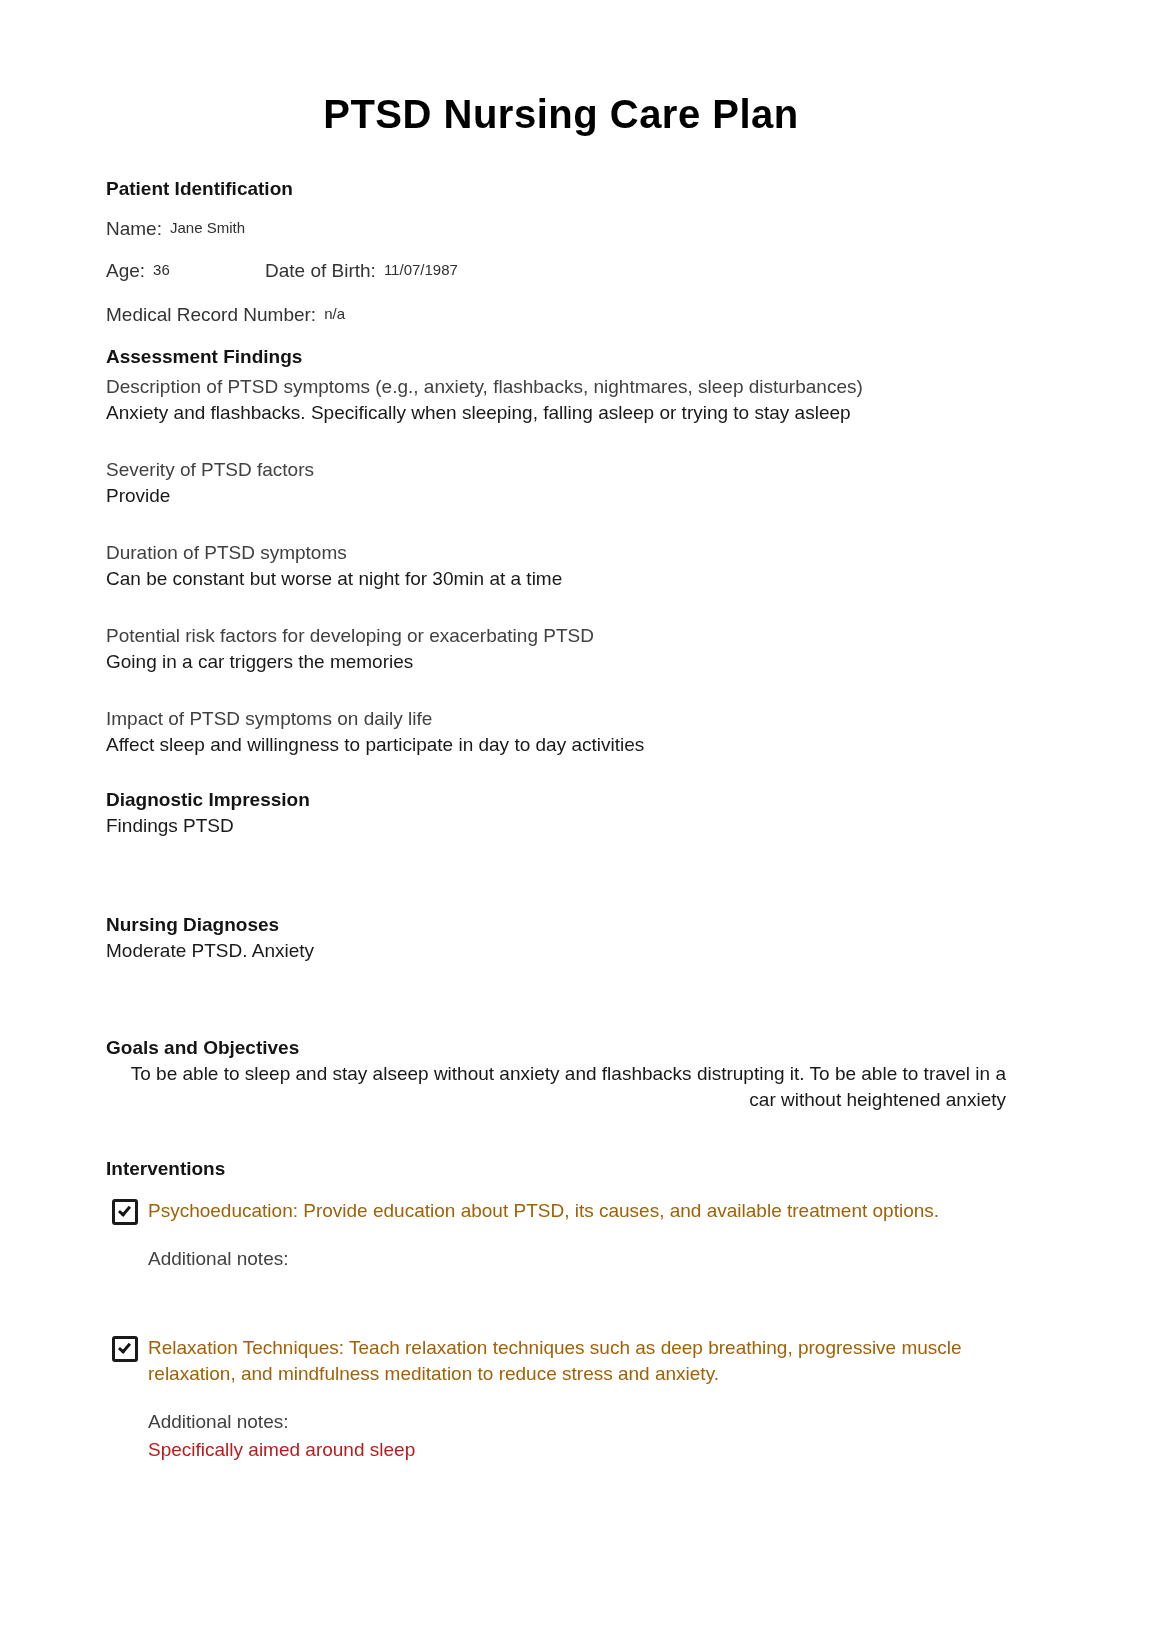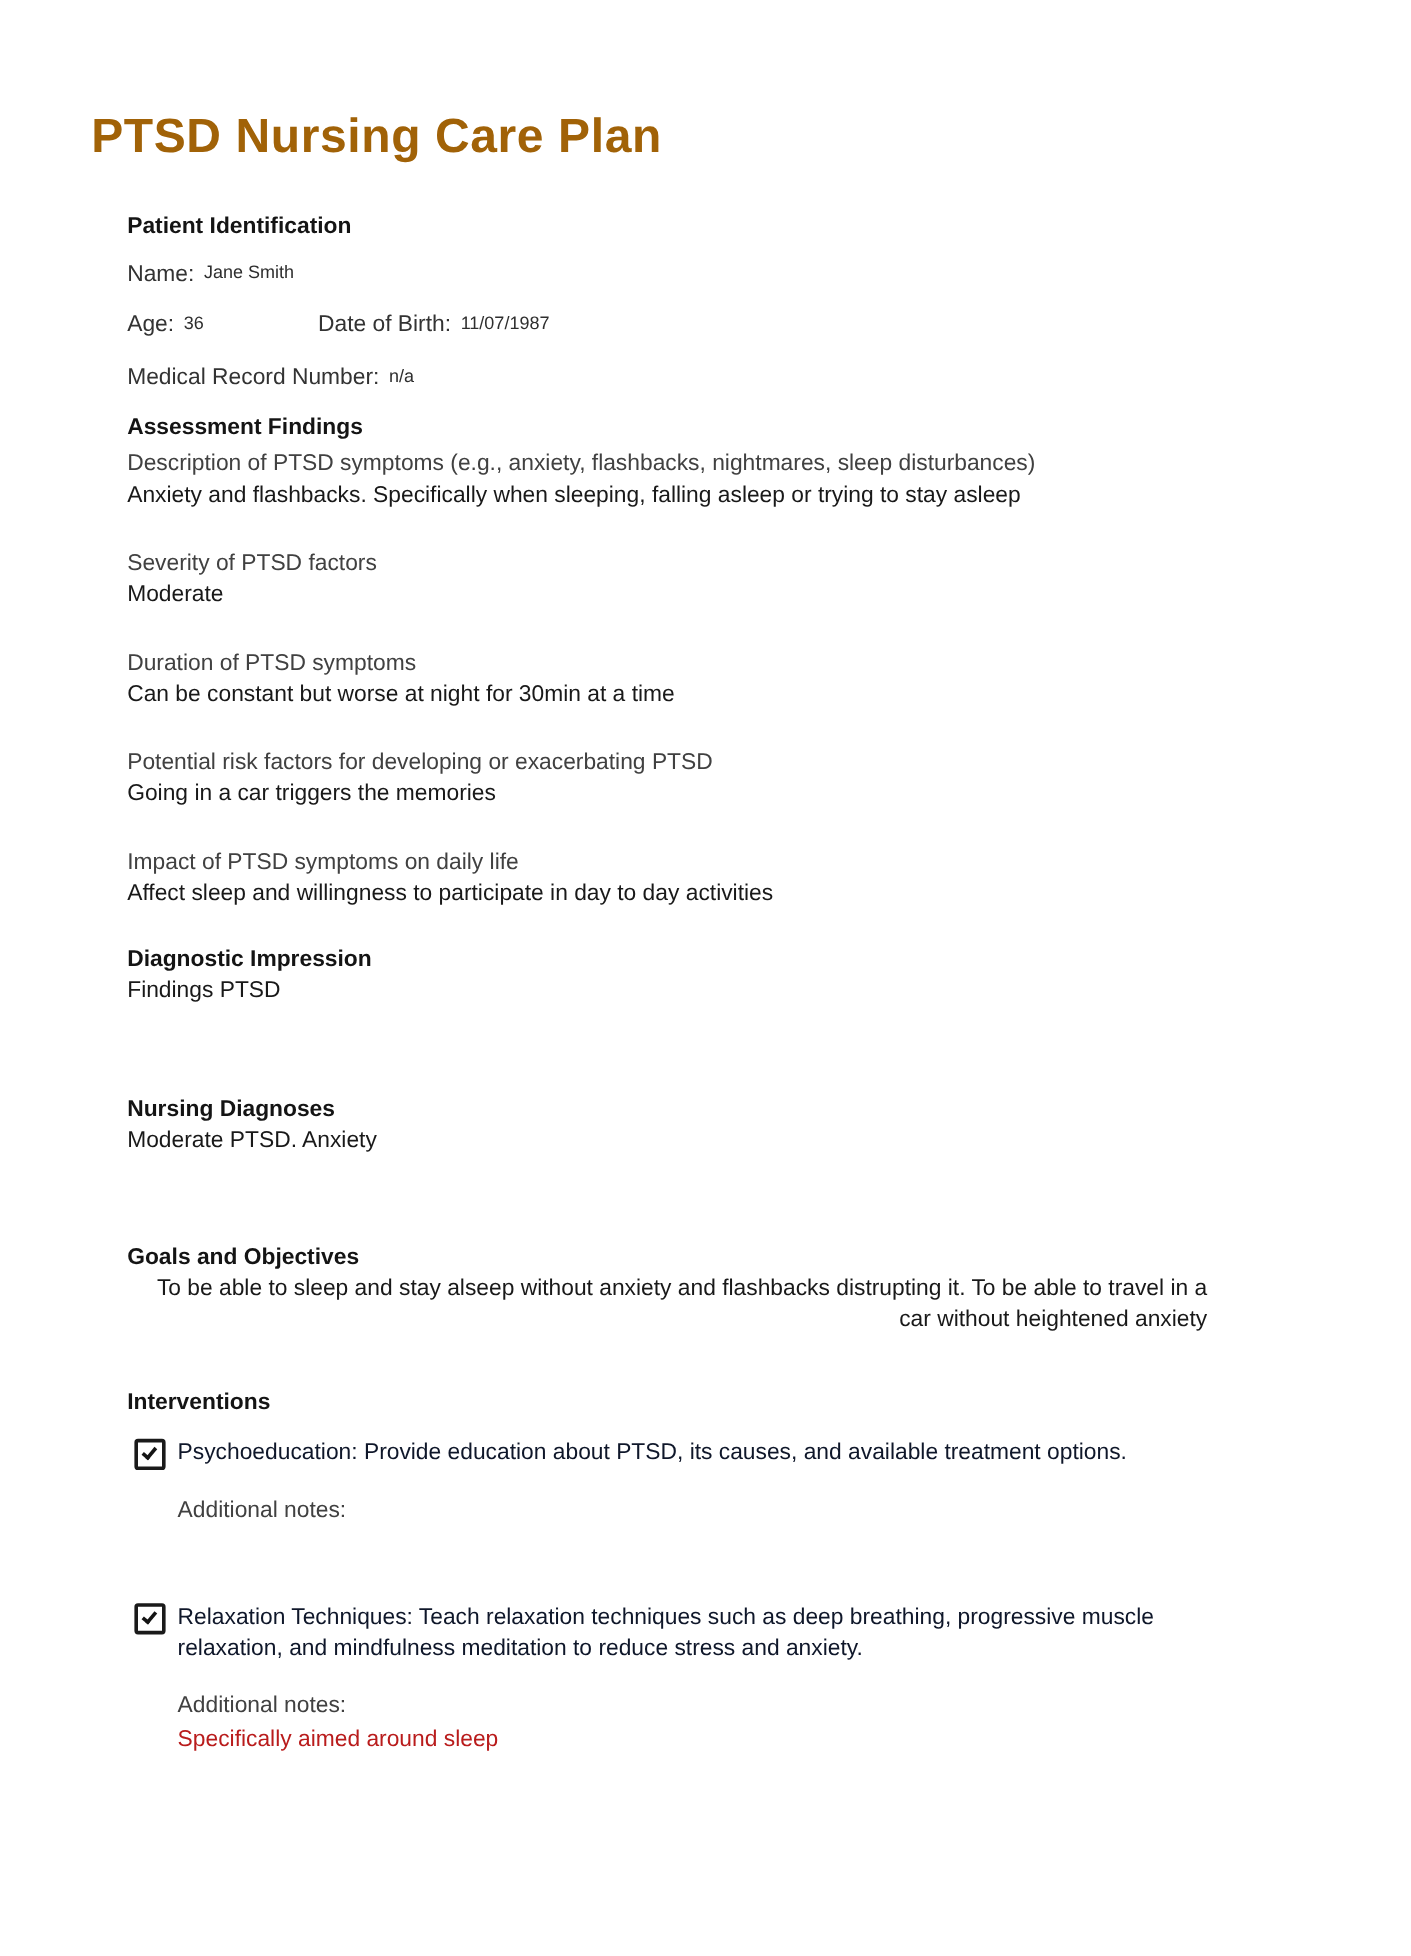--- a/index.html
+++ b/index.html
@@ -11,22 +11,22 @@
     position: relative;
   }
   .page {
     width: 1176px; height: 1630px;
     background: #ffffff;
     padding: 90px 100px 0 106px;
   }
   .doc-title {
     font-size: 40px;
     font-weight: 700;
-    color: #a16207;
-    text-align: left;
+    color: #000000;
+    text-align: center;
     line-height: 48px;
     transform: translateX(-30px);
     letter-spacing: 0.5px;
   }
   .section-heading {
     font-size: 19px;
     font-weight: 700;
     color: #141414;
     line-height: 26px;
     margin-top: 38px;
@@ -102,21 +102,21 @@
     position: absolute;
     left: 6px; top: 2px;
     width: 7px; height: 12px;
     border-right: 3px solid #141414;
     border-bottom: 3px solid #141414;
     transform: rotate(40deg);
   }
   .check-text-col { margin-left: 10px; flex: 1 1 auto; }
   .check-text {
     font-size: 19px;
-    color: #0f172a;
+    color: #a16207;
     line-height: 26px;
     max-width: 870px;
   }
   .notes-label {
     font-size: 19px;
     color: #414141;
     line-height: 26px;
     margin-top: 22px;
   }
   .notes-value {
@@ -158,21 +158,21 @@
 
   <div class="section-heading af-heading">Assessment Findings</div>
 
   <div class="qa">
     <div class="qa-question">Description of PTSD symptoms (e.g., anxiety, flashbacks, nightmares, sleep disturbances)</div>
     <div class="qa-answer">Anxiety and flashbacks. Specifically when sleeping, falling asleep or trying to stay asleep</div>
   </div>
 
   <div class="qa">
     <div class="qa-question">Severity of PTSD factors</div>
-    <div class="qa-answer">Moderate</div>
+    <div class="qa-answer">Provide</div>
   </div>
 
   <div class="qa">
     <div class="qa-question">Duration of PTSD symptoms</div>
     <div class="qa-answer">Can be constant but worse at night for 30min at a time</div>
   </div>
 
   <div class="qa">
     <div class="qa-question">Potential risk factors for developing or exacerbating PTSD</div>
     <div class="qa-answer">Going in a car triggers the memories</div>

